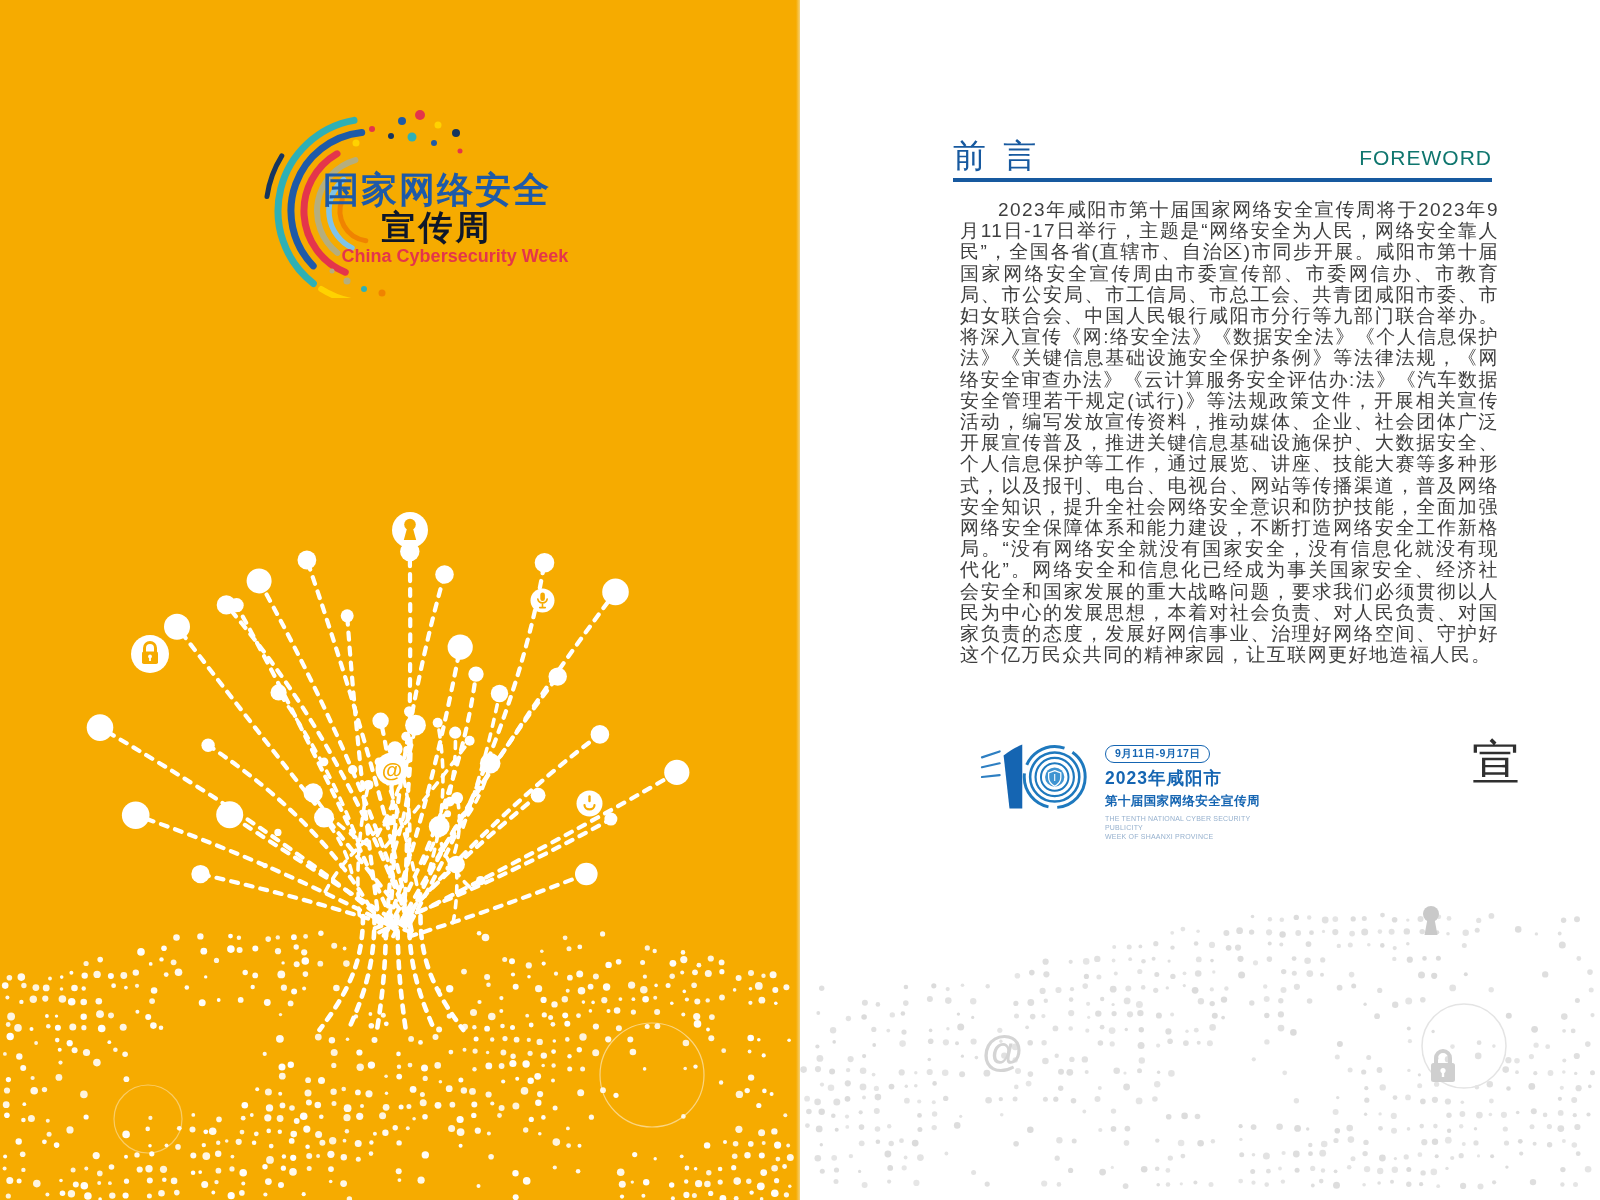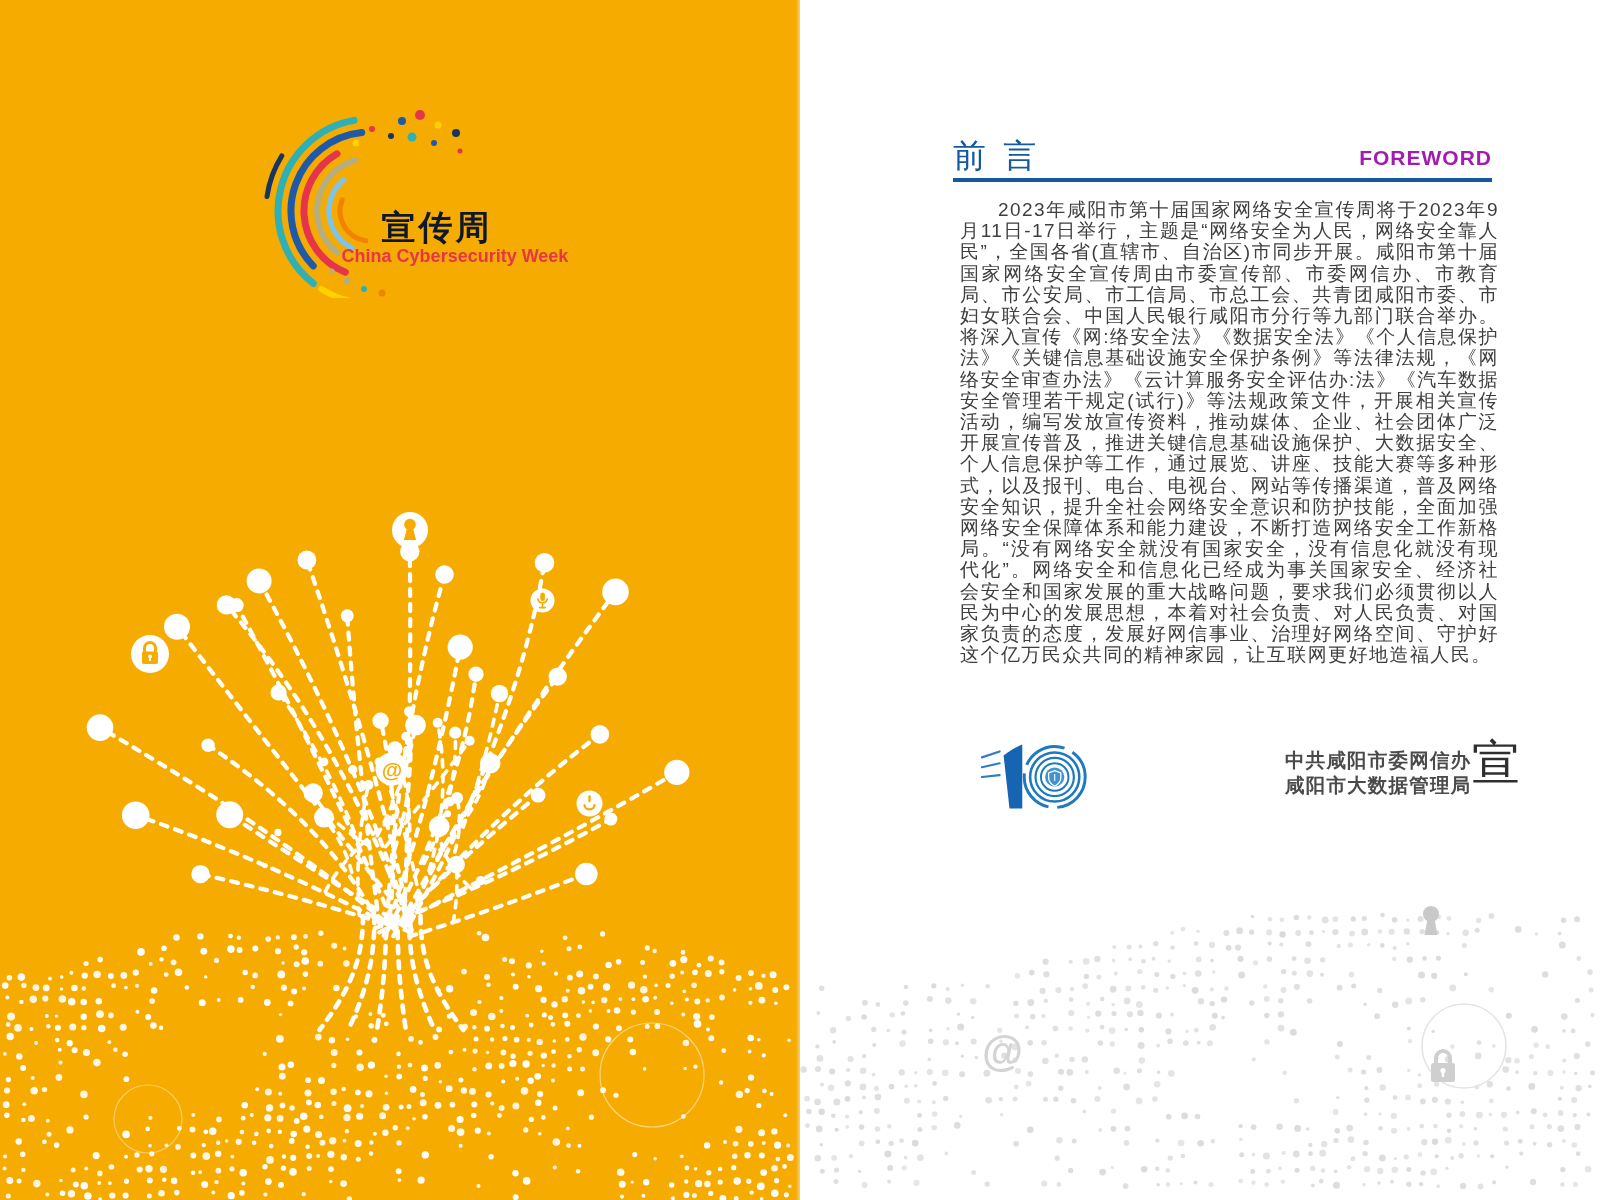--- a/index.html
+++ b/index.html
@@ -44,21 +44,21 @@
     background:#ffffff;overflow:hidden;
   }
   #right-decor{position:absolute;left:0;top:0;width:800px;height:1200px;}
   .fw-header{position:absolute;left:153px;top:126px;width:539px;height:48px;}
   .fw-title{
     position:absolute;left:0;bottom:0;
     font-size:33px;font-weight:normal;color:#17599F;letter-spacing:4px;line-height:36px;
   }
   .fw-title-en{
     position:absolute;right:0;bottom:4px;
-    font-size:21px;font-weight:bold;color:#a21caf;letter-spacing:1px;
+    font-size:21px;font-weight:normal;color:#0f766e;letter-spacing:1px;
   }
   .fw-rule{
     position:absolute;left:153px;top:178px;width:539px;height:4px;background:#17599F;
   }
   .fw-body{
     position:absolute;left:153px;top:192px;width:539px;margin:7px;
     font-size:19px;line-height:21.2px;color:#3E3E3E;letter-spacing:1.45px;
     text-align:justify;text-align-last:left;word-break:break-all;
     text-indent:2em;
   }
@@ -791,20 +791,21 @@
           <circle cx="182" cy="40" r="3" fill="#1E5AA8"></circle>
           <circle cx="204" cy="30" r="4" fill="#16355F"></circle>
           <circle cx="120" cy="26" r="3" fill="#E4354B"></circle>
           <circle cx="104" cy="40" r="3.5" fill="#FFD200"></circle>
           <circle cx="208" cy="48" r="2.5" fill="#E4354B"></circle>
           <circle cx="95" cy="178" r="3.5" fill="#B5AE7E"></circle>
           <circle cx="112" cy="186" r="3" fill="#2FB0B5"></circle>
           <circle cx="130" cy="190" r="3.5" fill="#F08300"></circle>
           <circle cx="80" cy="168" r="2.5" fill="#B5AE7E"></circle>
         </svg>
+      <div class="logo-l1">国家网络安全</div>
       <div class="logo-l2">宣传周</div>
       <div class="logo-sub">China Cybersecurity Week</div>
     </div>
 
     <svg class="tree-icon" style="left:389px;top:509px;width:42px;height:42px" viewBox="0 0 42 42">
       <circle cx="21" cy="21" r="18" fill="#fff"></circle>
       <circle cx="21" cy="15.5" r="5.8" fill="#F6AB00"></circle>
       <path d="M18 19.5 L24 19.5 L27.2 31 L14.8 31 Z" fill="#F6AB00"></path>
     </svg>
     <svg class="tree-icon" style="left:529px;top:587px;width:27px;height:27px" viewBox="0 0 27 27">
@@ -1420,22 +1421,27 @@
           <path d="M24,20 C32,14 38,11 43,9 L43,74 L30,74 Z" fill="#1565B2"></path>
           <circle cx="76" cy="42" r="31" fill="none" stroke="#1E79BE" stroke-width="3" stroke-dasharray="46 9"></circle>
           <circle cx="76" cy="42" r="25" fill="none" stroke="#1E79BE" stroke-width="2.6"></circle>
           <circle cx="76" cy="42" r="19.5" fill="none" stroke="#1E79BE" stroke-width="2.2"></circle>
           <circle cx="76" cy="42" r="14" fill="none" stroke="#1E79BE" stroke-width="2"></circle>
           <circle cx="76" cy="42" r="9.8" fill="#3F94D1"></circle>
           <path d="M76,35.5 l6.2,2.3 v4.8 c0,4.8 -3.1,7.2 -6.2,8.8 c-3.1,-1.6 -6.2,-4 -6.2,-8.8 v-4.8 z" fill="none" stroke="#fff" stroke-width="1.3"></path>
           <line x1="76" y1="39" x2="76" y2="46" stroke="#fff" stroke-width="1.1"></line>
         </svg>
 
-
-      <div class="orgs">
-        <div>中共咸阳市委网信办</div>
-        <div>咸阳市大数据管理局</div>
+      <div class="badge">
+        <span class="badge-pill">9月11日-9月17日</span>
+        <div class="badge-title">2023年咸阳市</div>
+        <div class="badge-subtitle">第十届国家网络安全宣传周</div>
+        <div class="badge-caption">
+          <div>THE TENTH NATIONAL CYBER SECURITY PUBLICITY</div>
+          <div>WEEK OF SHAANXI PROVINCE</div>
+        </div>
       </div>
+
 
       <div class="seal">宣</div>
     </div>
   </section>
 </div>
 
 </body></html>

